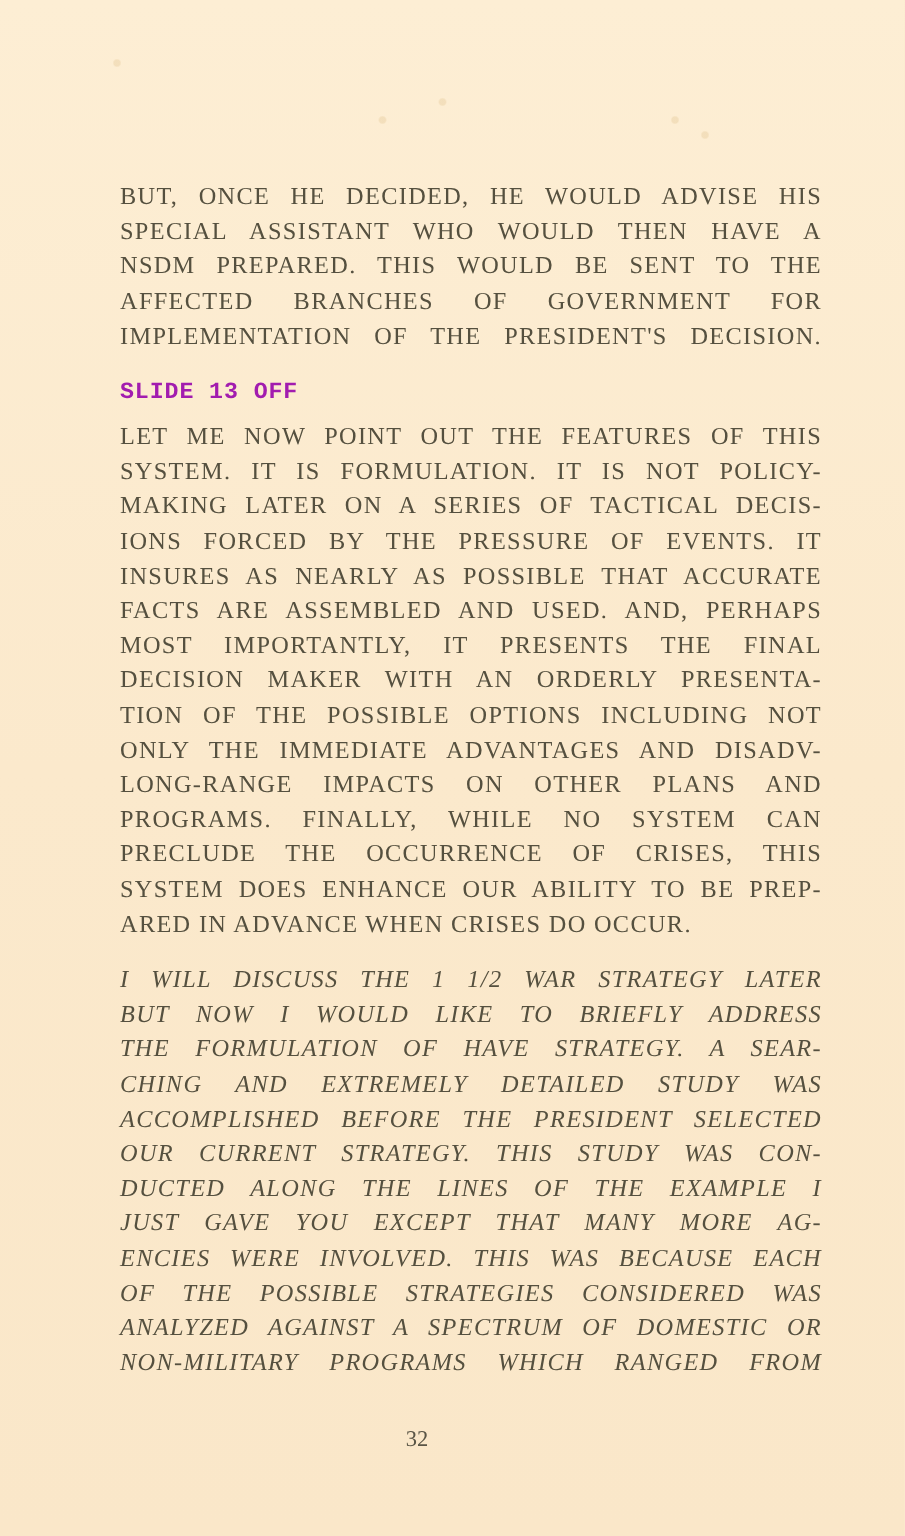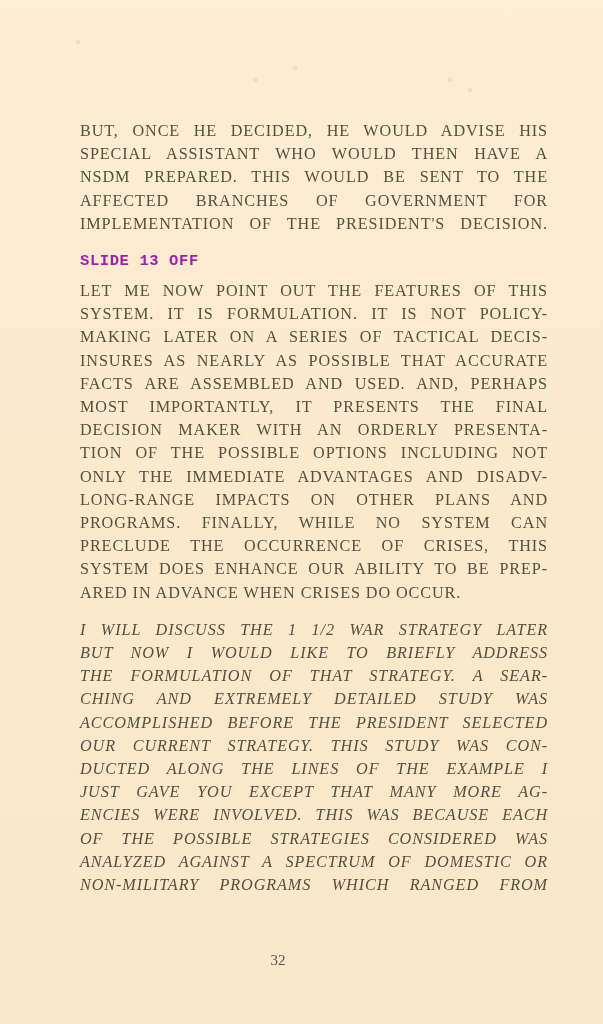--- a/index.html
+++ b/index.html
@@ -82,37 +82,38 @@
     <span class="line">AFFECTED BRANCHES OF GOVERNMENT FOR</span>
     <span class="line">IMPLEMENTATION OF THE PRESIDENT'S DECISION.</span>
   </p>
 
   <div class="heading">SLIDE 13 OFF</div>
 
   <p class="para">
     <span class="line">LET ME NOW POINT OUT THE FEATURES OF THIS</span>
     <span class="line">SYSTEM. IT IS FORMULATION. IT IS NOT POLICY-</span>
     <span class="line">MAKING LATER ON A SERIES OF TACTICAL DECIS-</span>
+    <span class="line">IONS FORCED BY THE PRESSURE OF EVENTS. IT</span>
     <span class="line">INSURES AS NEARLY AS POSSIBLE THAT ACCURATE</span>
     <span class="line">FACTS ARE ASSEMBLED AND USED. AND, PERHAPS</span>
     <span class="line">MOST IMPORTANTLY, IT PRESENTS THE FINAL</span>
     <span class="line">DECISION MAKER WITH AN ORDERLY PRESENTA-</span>
     <span class="line">TION OF THE POSSIBLE OPTIONS INCLUDING NOT</span>
     <span class="line">ONLY THE IMMEDIATE ADVANTAGES AND DISADV-</span>
     <span class="line">LONG-RANGE IMPACTS ON OTHER PLANS AND</span>
     <span class="line">PROGRAMS. FINALLY, WHILE NO SYSTEM CAN</span>
     <span class="line">PRECLUDE THE OCCURRENCE OF CRISES, THIS</span>
     <span class="line">SYSTEM DOES ENHANCE OUR ABILITY TO BE PREP-</span>
     <span class="line last">ARED IN ADVANCE WHEN CRISES DO OCCUR.</span>
   </p>
 
   <p class="para">
     <span class="line">I WILL DISCUSS THE 1 1/2 WAR STRATEGY LATER</span>
     <span class="line">BUT NOW I WOULD LIKE TO BRIEFLY ADDRESS</span>
-    <span class="line">THE FORMULATION OF THAT STRATEGY. A SEAR-</span>
+    <span class="line">THE FORMULATION OF HAVE STRATEGY. A SEAR-</span>
     <span class="line">CHING AND EXTREMELY DETAILED STUDY WAS</span>
     <span class="line">ACCOMPLISHED BEFORE THE PRESIDENT SELECTED</span>
     <span class="line">OUR CURRENT STRATEGY. THIS STUDY WAS CON-</span>
     <span class="line">DUCTED ALONG THE LINES OF THE EXAMPLE I</span>
     <span class="line">JUST GAVE YOU EXCEPT THAT MANY MORE AG-</span>
     <span class="line">ENCIES WERE INVOLVED. THIS WAS BECAUSE EACH</span>
     <span class="line">OF THE POSSIBLE STRATEGIES CONSIDERED WAS</span>
     <span class="line">ANALYZED AGAINST A SPECTRUM OF DOMESTIC OR</span>
     <span class="line">NON-MILITARY PROGRAMS WHICH RANGED FROM</span>
   </p>

